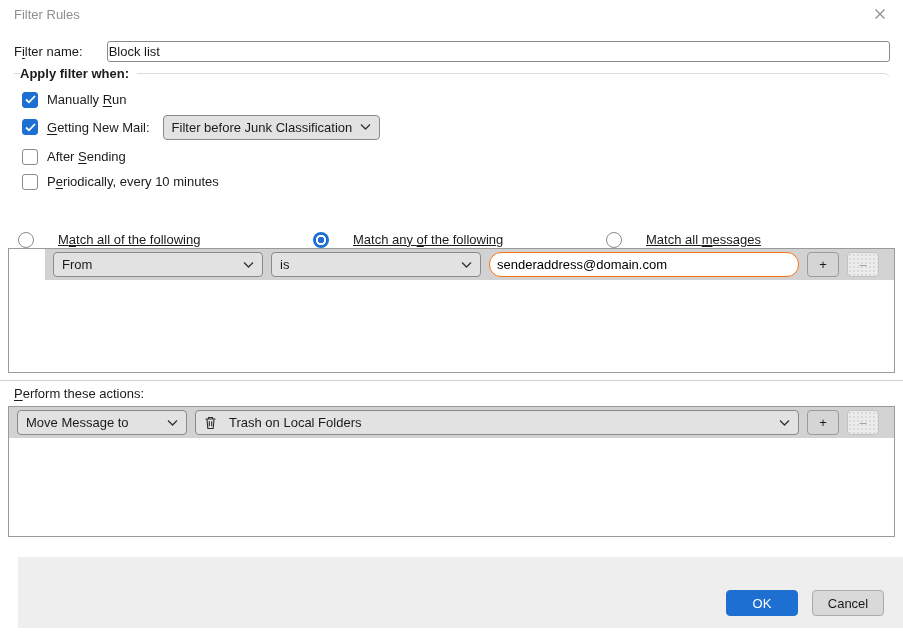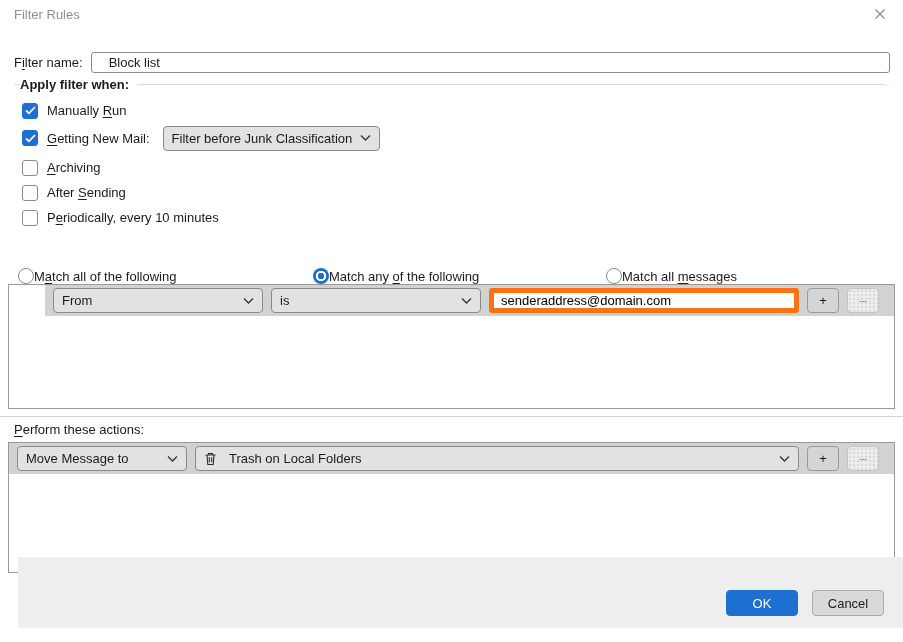--- a/index.html
+++ b/index.html
@@ -12,23 +12,23 @@
   .ul { text-decoration:underline; text-underline-offset:2px; }
 
   
   .titlebar { display:flex; justify-content:space-between; align-items:center;
     padding:0 14px 0 14px; height:28px; }
   .title { color:#8f8f8f; }
   .close-btn { width:18px; height:18px; display:flex; align-items:center;
     justify-content:center; cursor:default; }
 
   
-  .name-row { display:flex; align-items:center; gap:8px; margin:24px 13px 0 14px; }
+  .name-row { display:flex; align-items:center; gap:24px; margin:13px 13px 0 14px; }
   .name-row input { flex:1; height:21px; border:1px solid #8a8a8a; border-radius:3px;
-    padding:1px 17px; font:inherit; color:#1b1b1b; background:#fff; }
+    padding:1px 1px; font:inherit; color:#1b1b1b; background:#fff; }
 
   
   fieldset.apply { margin:4px 13px 0 14px; padding:2px 0 0 8px; border:none;
     border-top:1px solid #dcdcdc; border-radius:0 6px 0 0; }
   fieldset.apply legend { font-weight:bold; padding:0 8px 0 0; margin-left:-2px; }
   .check-row { display:flex; align-items:center; gap:9px; margin-top:8px; height:17px; }
   .check-row.has-combo { height:26px; margin-top:6px; }
   .checkbox { width:16px; height:16px; border:1px solid #8a8a8a; border-radius:3px;
     background:#fff; display:flex; align-items:center; justify-content:center; flex:0 0 auto; }
   .checkbox svg { display:none; }
@@ -36,36 +36,36 @@
   .checkbox.checked svg { display:block; }
 
   
   .combo { display:inline-flex; align-items:center; justify-content:space-between;
     gap:8px; background:#e2e2e2; border:1px solid #8a8a8a; border-radius:4px;
     padding:0 8px; height:25px; color:#1b1b1b; cursor:default; white-space:nowrap;text-align:right; }
   .combo .chev { display:flex; align-items:center; }
 
   
   .radio-row { display:flex; align-items:center; margin-top:41px; padding-left:18px; height:17px; }
-  .radio-opt { display:flex; align-items:flex-end; gap:0; }
+  .radio-opt { display:flex; align-items:flex-start; gap:24px;text-decoration:underline; }
   .radio-opt.w1 { width:295px; } .radio-opt.w2 { width:293px; }
   .radio { width:16px; height:16px; border-radius:50%; border:1px solid #8a8a8a;
     background:#fff; flex:0 0 auto; }
   .radio.selected { border:none;
     background:radial-gradient(circle, #1d70d2 0 3.4px, #ffffff 3.5px 5.1px, #1d70d2 5.2px 8px); }
 
   
   .panel { margin:0 8px; border:1px solid #9a9a9a; background:#fff; }
   .panel.conditions { height:125px;padding-left:36px; }
   .panel.actions { margin-top:5px; height:131px; }
   .panel-header { display:flex; align-items:center; gap:8px; background:#d2d2d2;
     padding:0 15px 0 8px; height:31px; }
   .combo.w210 { width:210px; } .combo.w170 { width:170px; }
   .combo.grow { flex:1; }
-  .cond-input { flex:1; height:25px; border:5px solid #f97316; border-radius:3px;
+  .cond-input { flex:1; height:25px; border:1px solid #f97316; border-radius:12px;
     padding:0 7px; font:inherit; background:#fff; }
   .sq-btn { width:32px; height:25px; border:1px solid #9a9a9a; border-radius:4px;
     background:#d5d5d5; display:flex; align-items:center; justify-content:center;
     font-size:13px; flex:0 0 auto; cursor:default; }
   .sq-btn.disabled { color:#9a9a9a; border-color:#c3c3c3; background-color:#ececec;
     background-image:radial-gradient(#d9d9d9 0.8px, transparent 0.9px); background-size:4px 4px; }
 
   .sep { border-top:1px solid #d0d0d0; margin-top:7px; }
   .actions-label { margin:5px 14px 4px 14px; }
   .trash-icon { display:flex; align-items:center; margin-right:-1px; }
@@ -118,26 +118,20 @@
     <span class="combo" style="margin-left:4px;">
       <span>Filter before Junk Classification</span>
       <span class="chev">
         <svg width="11" height="6" viewBox="0 0 11 6">
             <path d="M1 0.5 L5.5 5 L10 0.5" stroke="#333" stroke-width="1.3" fill="none"></path>
           </svg>
       </span>
     </span>
   </div>
 
-  <div class="check-row">
-    <span class="checkbox">
-      
-    </span>
-    <span><span></span><span class="ul">A</span><span>rchiving</span></span>
-  </div>
 
   <div class="check-row">
     <span class="checkbox">
       
     </span>
     <span><span>After </span><span class="ul">S</span><span>ending</span></span>
   </div>
 
   <div class="check-row">
     <span class="checkbox">

